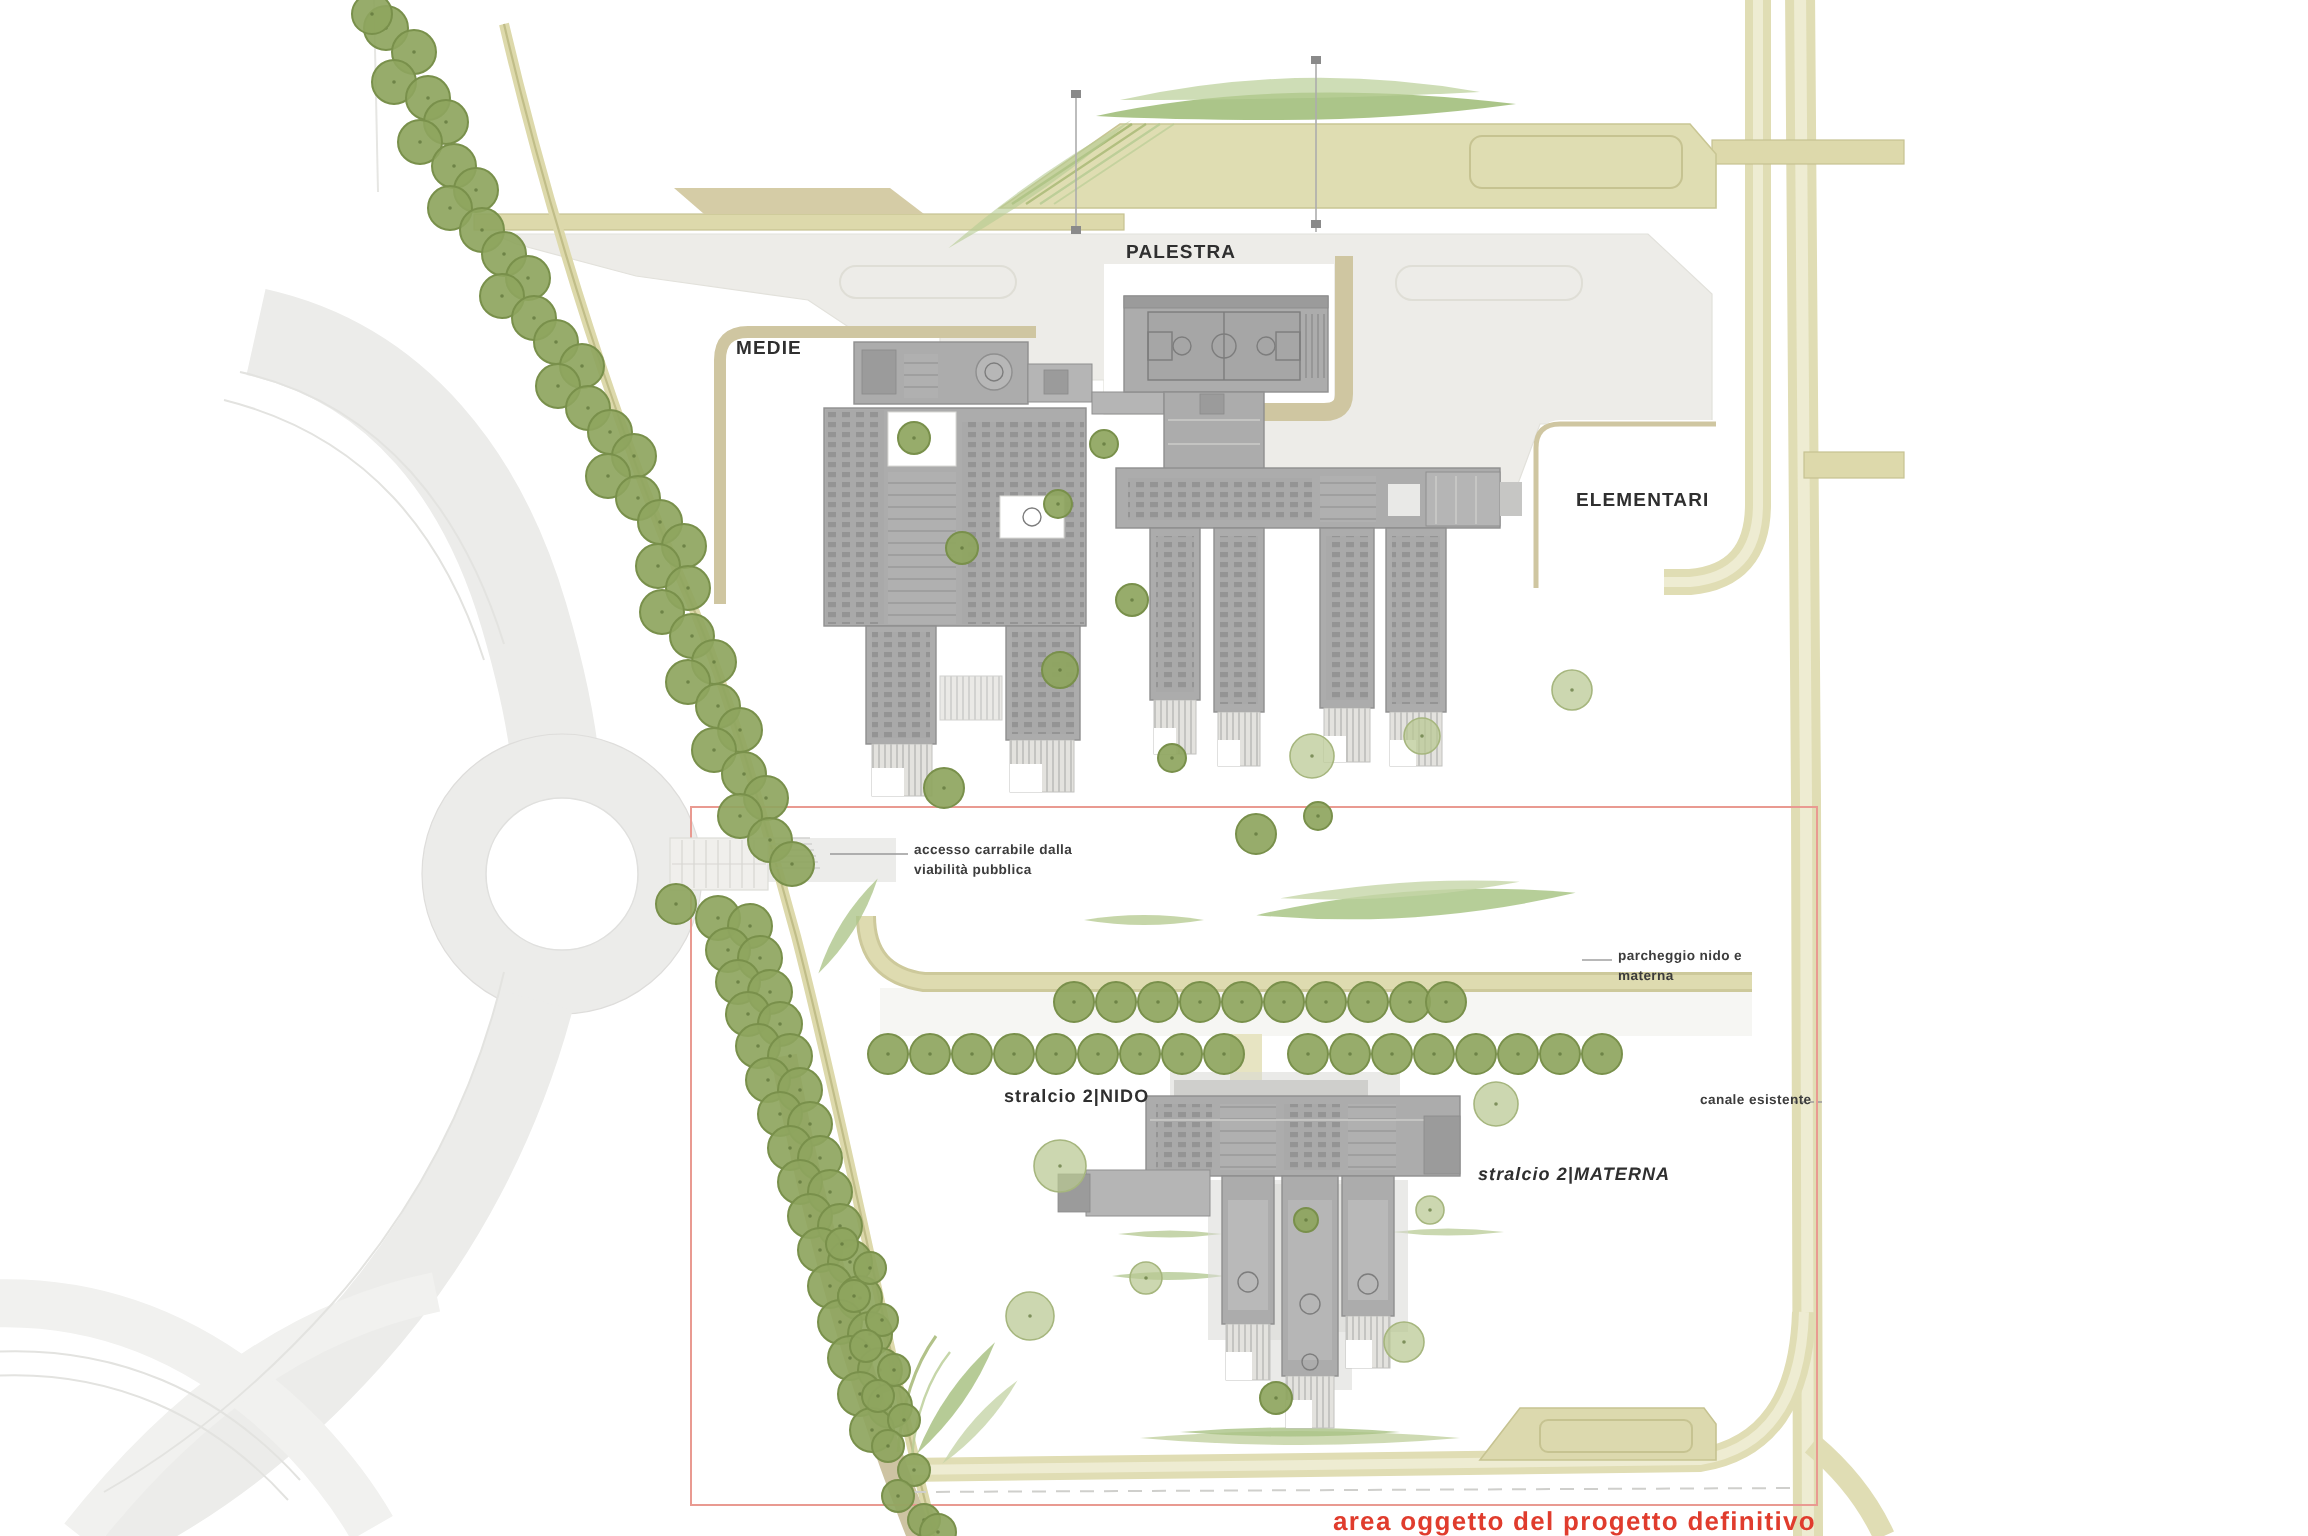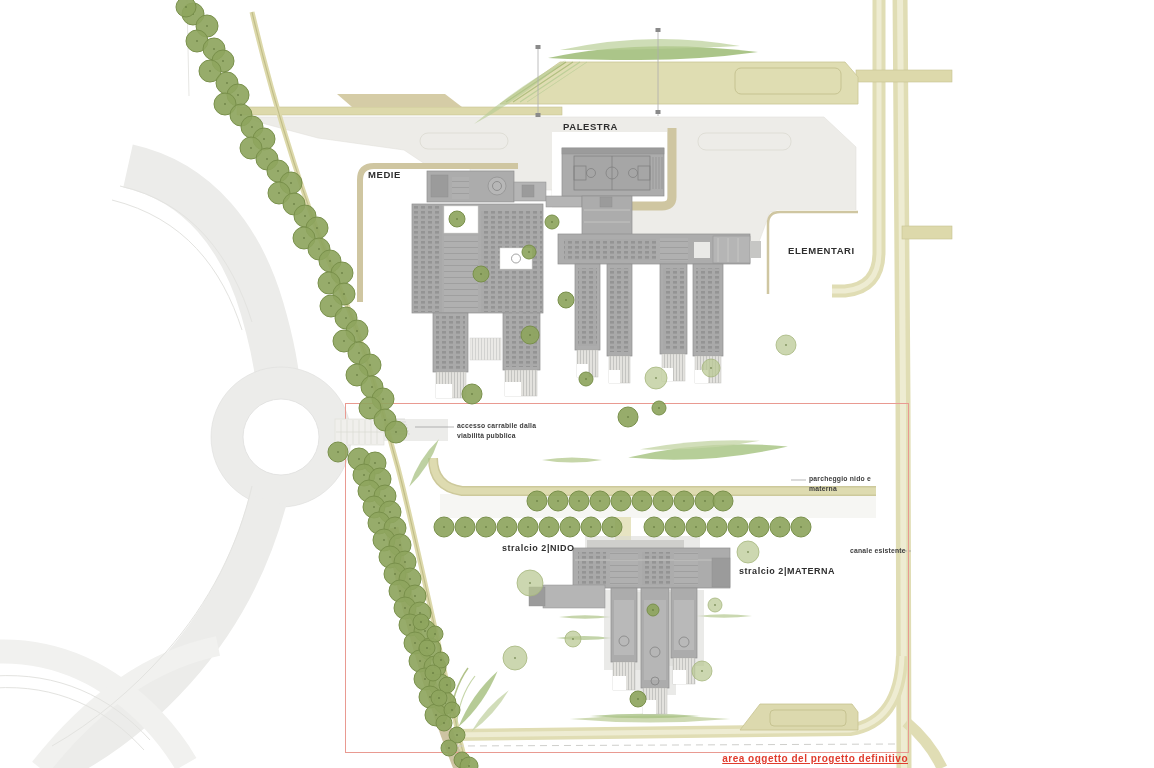--- a/index.html
+++ b/index.html
@@ -33,21 +33,21 @@
   .secline{stroke:#adadad;stroke-width:.8;}
   .secmark{fill:#8a8a8a;}
   .leader{stroke:#9a9a9a;stroke-width:.7;}
   .t-dark{fill:var(--tree);stroke:var(--treeEdge);stroke-width:1;fill-opacity:.92;}
   .t-pale{fill:var(--treePale);stroke:var(--treePaleEdge);stroke-width:.8;fill-opacity:.72;}
   .t-dot{fill:#5c7238;opacity:.7;}
   .lbl{position:absolute;font-weight:700;font-size:9.5px;line-height:1.2;
        letter-spacing:.06em;color:#2f2f2f;white-space:pre;}
   .lbl.mid{font-size:9px;}
   .lbl.small{font-size:6.8px;letter-spacing:.03em;color:#3c3c3c;line-height:1.45;}
-  .lbl.red{color:var(--red);font-size:10px;letter-spacing:.05em;text-decoration:underline;}
+  .lbl.red{color:var(--red);font-size:13px;letter-spacing:.05em;}
 </style>
 </head>
 <body>
 
 <div id="stage">
 <svg width="1154" height="768" viewBox="0 0 1154 768">
   <defs>
     <pattern id="deckP" width="3" height="4" patternUnits="userSpaceOnUse">
       <rect width="3" height="4" fill="#e3e2de"></rect>
       <line x1="1.5" y1="0" x2="1.5" y2="4" stroke="#bdbdba" stroke-width="0.8"></line>
@@ -559,15 +559,15 @@
       </g>
 </svg>
 
 <div class="lbl" style="left:563px;top:121px;">PALESTRA</div>
 <div class="lbl" style="left:368px;top:169px;">MEDIE</div>
 <div class="lbl" style="left:788px;top:245px;">ELEMENTARI</div>
 <div class="lbl small" style="left:457px;top:421px;"><span>accesso carrabile dalla</span><br><span>viabilità pubblica</span></div>
 <div class="lbl small" style="left:809px;top:474px;"><span>parcheggio nido e</span><br><span>materna</span></div>
 <div class="lbl small" style="left:850px;top:546px;">canale esistente</div>
 <div class="lbl mid" style="left:502px;top:543px;">stralcio 2|NIDO</div>
-<div class="lbl mid" style="left:739px;top:566px;">stralcio 2|MATERNA</div>
+<div class="lbl mid" style="left:739px;top:582px;font-style:italic;">stralcio 2|MATERNA</div>
 <div class="lbl red" style="right:246px;top:753px;">area oggetto del progetto definitivo</div>
 </div>
 
 </body></html>

